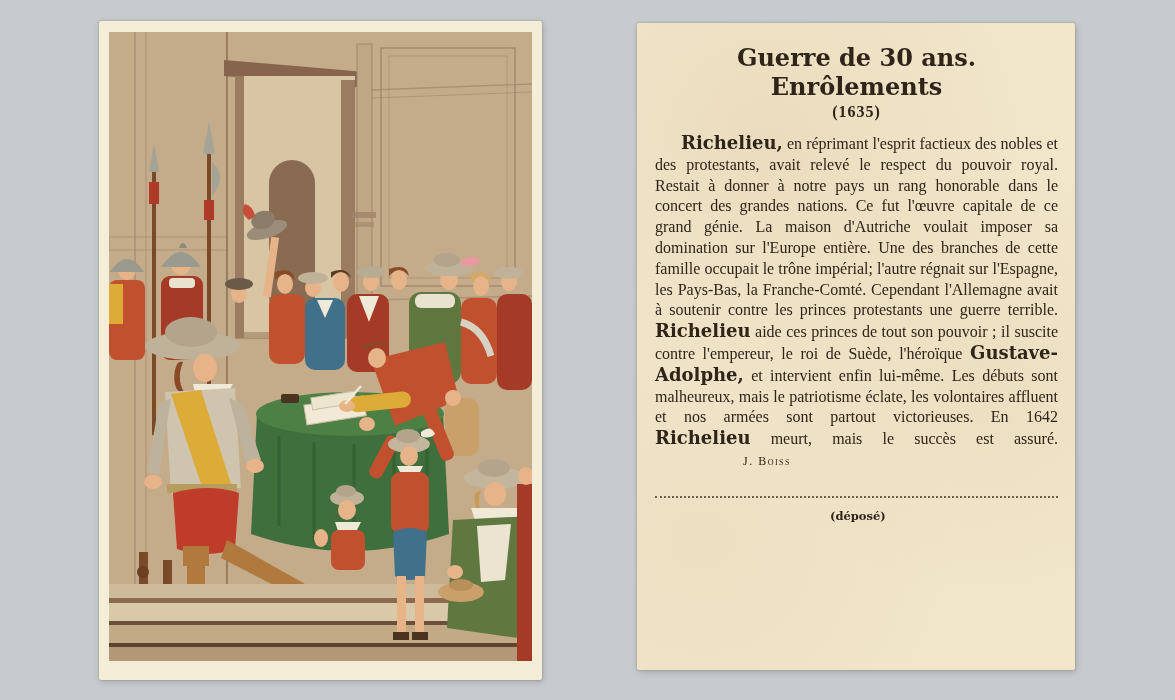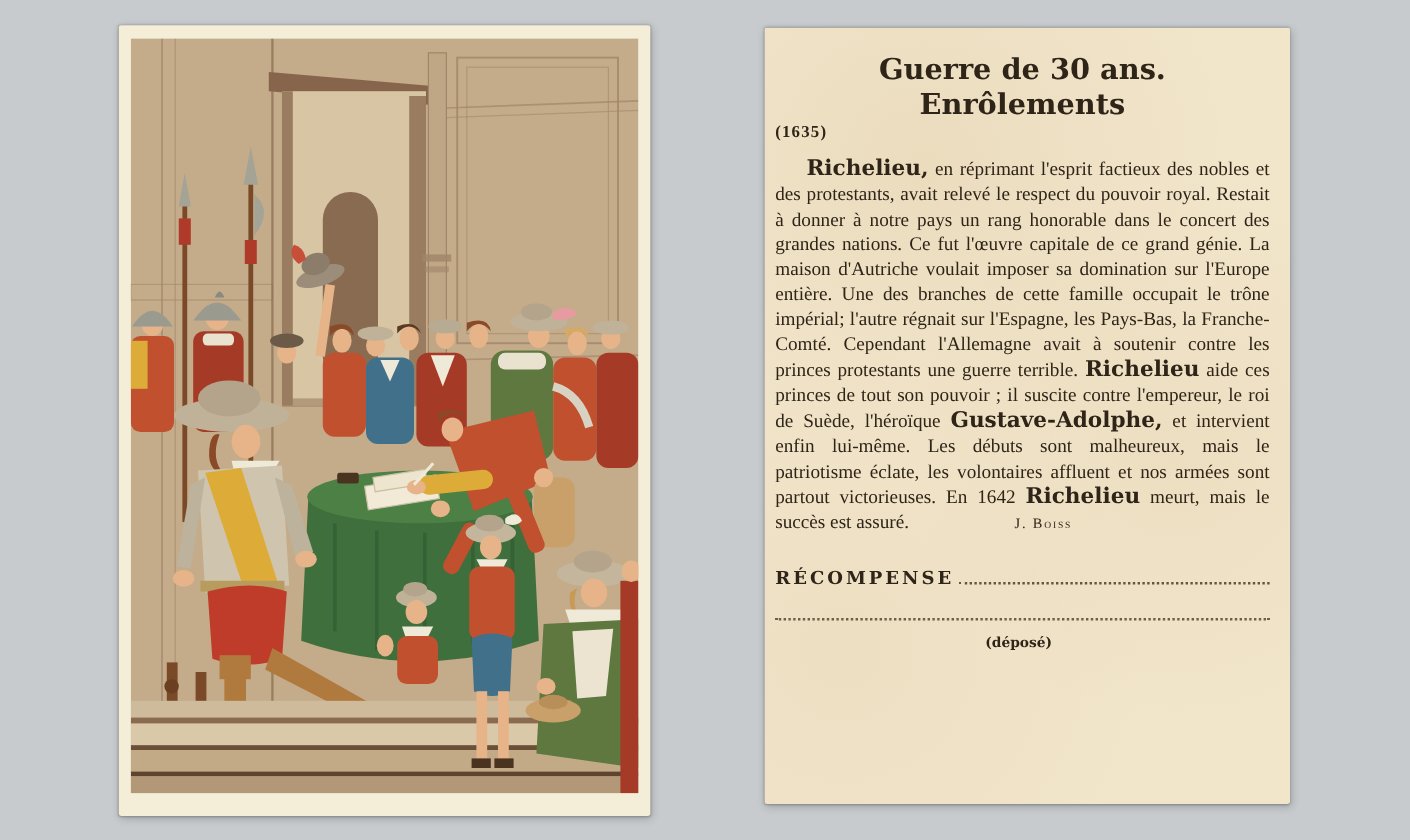--- a/index.html
+++ b/index.html
@@ -12,27 +12,27 @@
     --hair-auburn:#8a4a28;
   }
   html,body{margin:0;padding:0;}
   body{width:1175px;height:700px;background:var(--background);position:relative;overflow:hidden;
        font-family:"Liberation Serif", serif;}
   .card{position:absolute;border-radius:2px;box-shadow:0 0 2px rgba(0,0,0,.25),1px 2px 7px rgba(0,0,0,.18);}
   .card-front{left:99px;top:21px;width:443px;height:659px;background:var(--card-paper-front);
       box-sizing:border-box;padding:11px 10px 19px 10px;}
   .card-front svg{display:block;width:423px;height:629px;}
   .card-back{left:637px;top:23px;width:438px;height:647px;background:var(--card-paper-back);
-      box-sizing:border-box;padding:14px 17px 8px 9px;color:var(--ink);
+      box-sizing:border-box;padding:14px 17px 8px 18px;color:var(--ink);
       background-image:radial-gradient(circle at 30% 18%,rgba(185,140,85,.10),transparent 42%),
                        radial-gradient(circle at 78% 55%,rgba(185,140,85,.08),transparent 45%),
                        radial-gradient(circle at 15% 80%,rgba(185,140,85,.07),transparent 40%);}
   .title{text-align:center;font-weight:bold;font-size:24px;margin:6px 0 2px;
       font-family:"DejaVu Serif", serif;}
-  .date-line{text-align:left;font-weight:bold;font-size:14px;letter-spacing:1px;margin:0 0 12px;}
+  .date-line{text-align:center;font-weight:bold;font-size:16px;letter-spacing:1px;margin:0 0 12px;}
   .body-text{font-size:16px;line-height:20.8px;text-align:justify;text-indent:26px;margin:0;
       font-family:"Liberation Serif", serif;}
   .b{font-weight:bold;font-family:"DejaVu Serif", serif;font-size:18px;}
   .signature{display:inline-block;margin-left:62px;font-variant:small-caps;font-size:12px;
       letter-spacing:1.5px;font-weight:400;}
   .reward-row{display:flex;align-items:baseline;margin-top:24px;}
   .reward-label{font-weight:bold;font-size:15px;letter-spacing:2.5px;font-family:"DejaVu Serif", serif;}
   .reward-line{flex:1;border-bottom:2px dotted rgba(70,50,30,.8);margin-left:4px;height:14px;}
   .sep-line{border-bottom:2px dotted rgba(70,50,30,.75);margin-top:24px;}
   .publisher{text-align:center;font-weight:bold;font-size:11.5px;margin-top:9px;
@@ -258,21 +258,17 @@
     </g>
   </svg>
 </div>
 
 <div class="card card-back">
   <h1 class="title">Guerre de 30 ans. Enrôlements</h1>
   <div class="date-line">(1635)</div>
 
   <p class="body-text"><span class="b">Richelieu,</span><span> en réprimant l'esprit factieux des nobles et des protestants, avait relevé le respect du pouvoir royal. Restait à donner à notre pays un rang honorable dans le concert des grandes nations. Ce fut l'œuvre capitale de ce grand génie. La maison d'Autriche voulait imposer sa domination sur l'Europe entière. Une des branches de cette famille occupait le trône impérial; l'autre régnait sur l'Espagne, les Pays-Bas, la Franche-Comté. Cependant l'Allemagne avait à soutenir contre les princes protestants une guerre terrible. </span><span class="b">Richelieu</span><span> aide ces princes de tout son pouvoir ; il suscite contre l'empereur, le roi de Suède, l'héroïque </span><span class="b">Gustave-Adolphe,</span><span> et intervient enfin lui-même. Les débuts sont malheureux, mais le patriotisme éclate, les volontaires affluent et nos armées sont partout victorieuses. En 1642 </span><span class="b">Richelieu</span><span> meurt, mais le succès est assuré.</span><span class="signature">J. Boiss</span></p>
 
-  <div class="reward-row">
-    <span class="reward-label">RÉCOMPENSE</span>
-    <span class="reward-line"></span>
-  </div>
 
   <div class="sep-line"></div>
 
   <div class="deposit">(déposé)</div>
 </div>
 
 </body></html>

